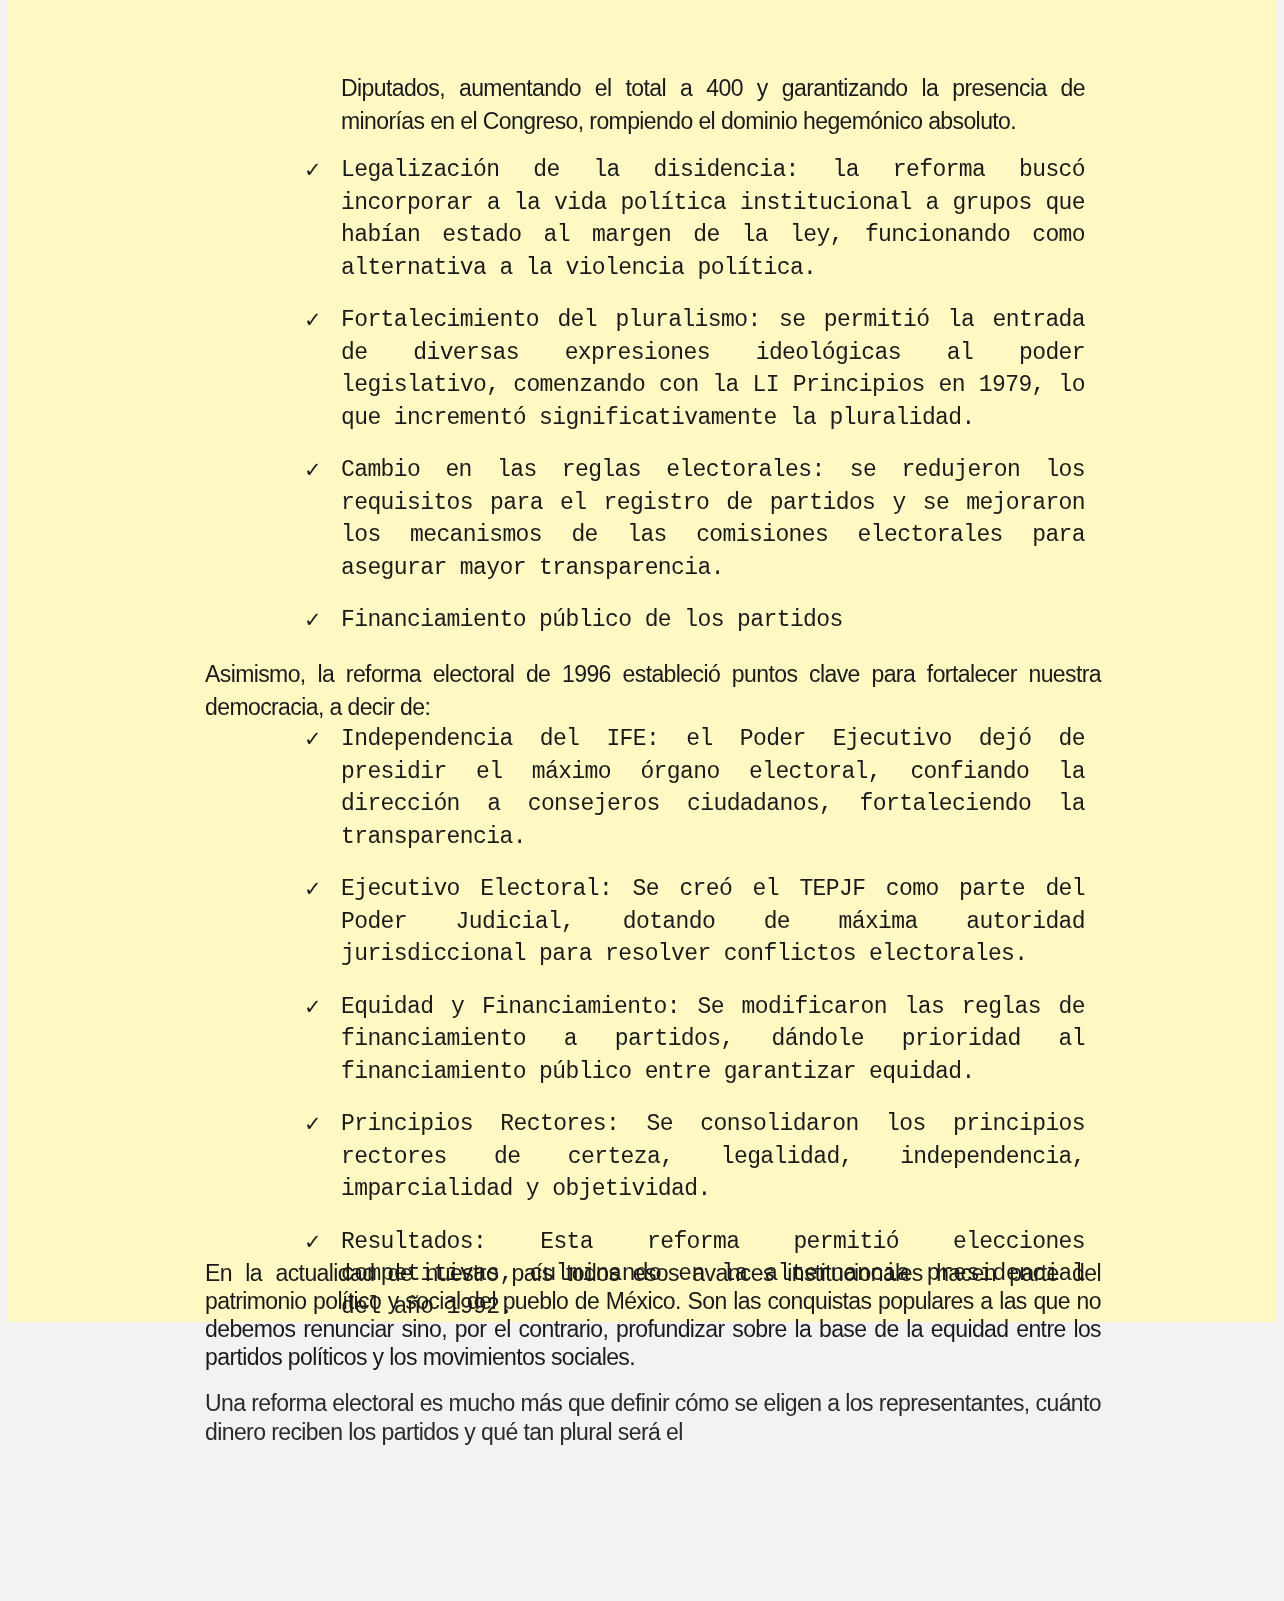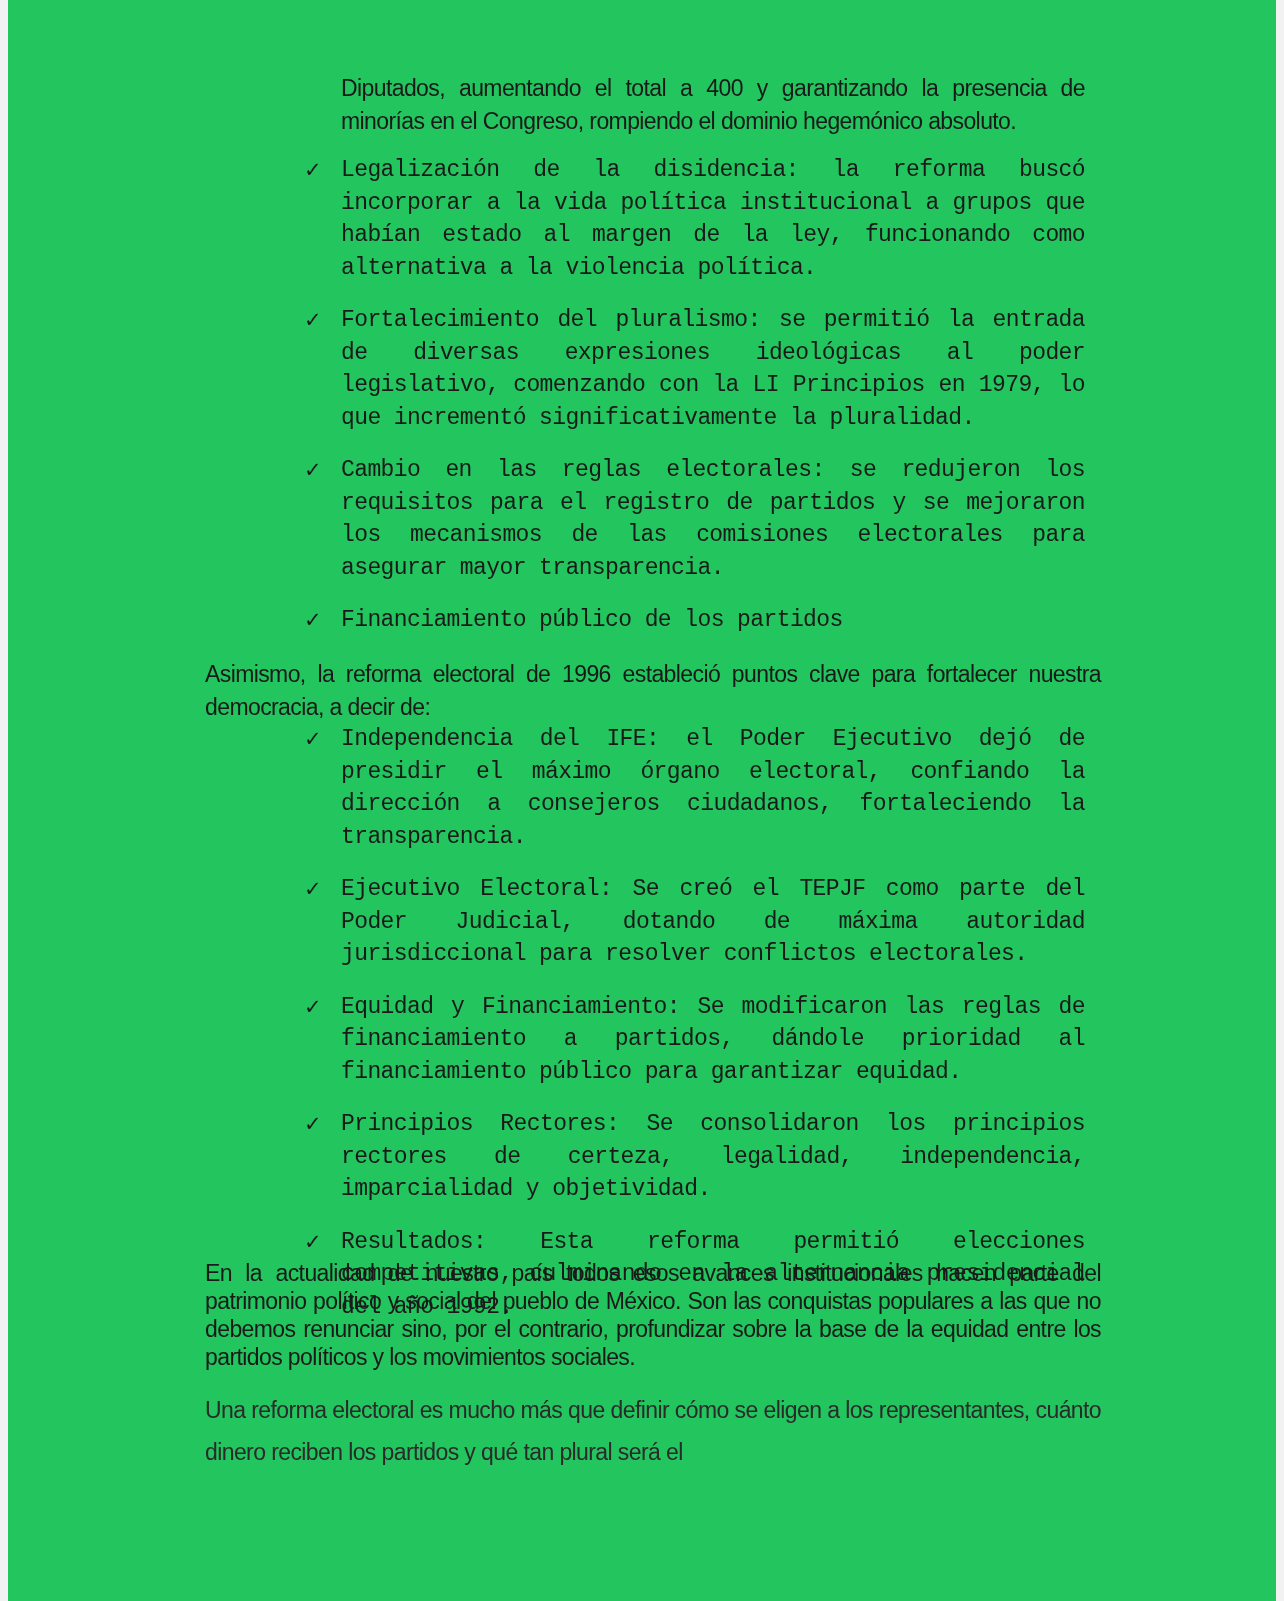--- a/index.html
+++ b/index.html
@@ -13,22 +13,22 @@
       position: relative;
       overflow: hidden;
       font-family: "Liberation Sans", sans-serif;
       color: #1a1a1a;
     }
     .page {
       position: absolute;
       left: 8px;
       top: 0;
       width: 1268px;
-      height: 1601px;
-      background: #22c55e;
+      height: 1322px;
+      background: #fef9c3;
     }
     .text {
       font-size: 23px;
       line-height: 32.5px;
       text-align: justify;
       letter-spacing: -0.6px;
       word-spacing: 0px;
     }
     .continuation {
       position: absolute;
@@ -65,21 +65,21 @@
     .list-1 { top: 154px; }
     .list-2 { top: 723px; }
     .para {
       position: absolute;
       left: 181px;
       width: 896px;
       margin: 16px;
     }
     .para-1 { top: 642px; }
     .para-2 { top: 1243px; line-height: 28px; }
-    .para-3 { top: 1373px; line-height: 42px; color: #2a2a2a; }
+    .para-3 { top: 1373px; line-height: 29px; color: #2a2a2a; }
   </style>
 </head>
 <body>
 
 <div class="page">
 
   <div class="text continuation">Diputados, aumentando el total a 400 y garantizando la presencia de minorías en el Congreso, rompiendo el dominio hegemónico absoluto.</div>
 
   <ul class="text bullets list-1">
     <li>
@@ -106,21 +106,21 @@
     <li>
       <span class="check">✓</span>
       <span class="item-text">Independencia del IFE: el Poder Ejecutivo dejó de presidir el máximo órgano electoral, confiando la dirección a consejeros ciudadanos, fortaleciendo la transparencia.</span>
     </li>
     <li>
       <span class="check">✓</span>
       <span class="item-text">Ejecutivo Electoral: Se creó el TEPJF como parte del Poder Judicial, dotando de máxima autoridad jurisdiccional para resolver conflictos electorales.</span>
     </li>
     <li>
       <span class="check">✓</span>
-      <span class="item-text">Equidad y Financiamiento: Se modificaron las reglas de financiamiento a partidos, dándole prioridad al financiamiento público para garantizar equidad.</span>
+      <span class="item-text">Equidad y Financiamiento: Se modificaron las reglas de financiamiento a partidos, dándole prioridad al financiamiento público entre garantizar equidad.</span>
     </li>
     <li>
       <span class="check">✓</span>
       <span class="item-text">Principios Rectores: Se consolidaron los principios rectores de certeza, legalidad, independencia, imparcialidad y objetividad.</span>
     </li>
     <li>
       <span class="check">✓</span>
       <span class="item-text">Resultados: Esta reforma permitió elecciones competitivas, culminando en la alternancia presidencial del año 1992.</span>
     </li>
   </ul>

